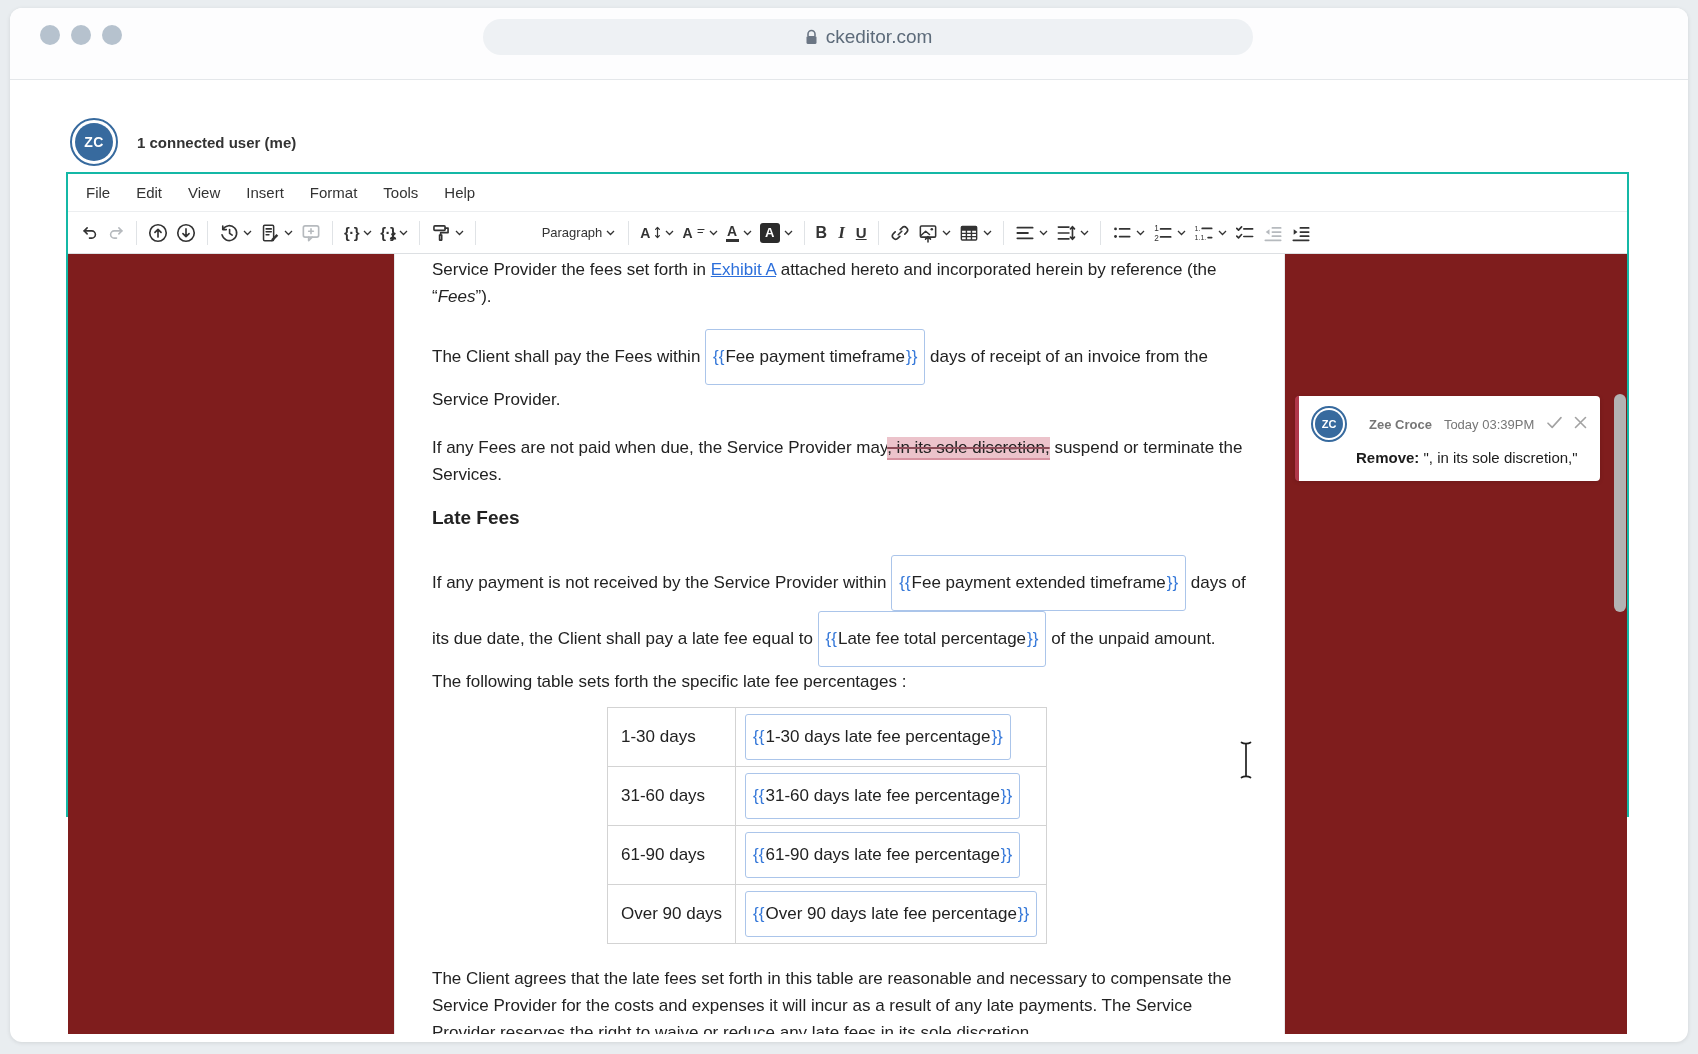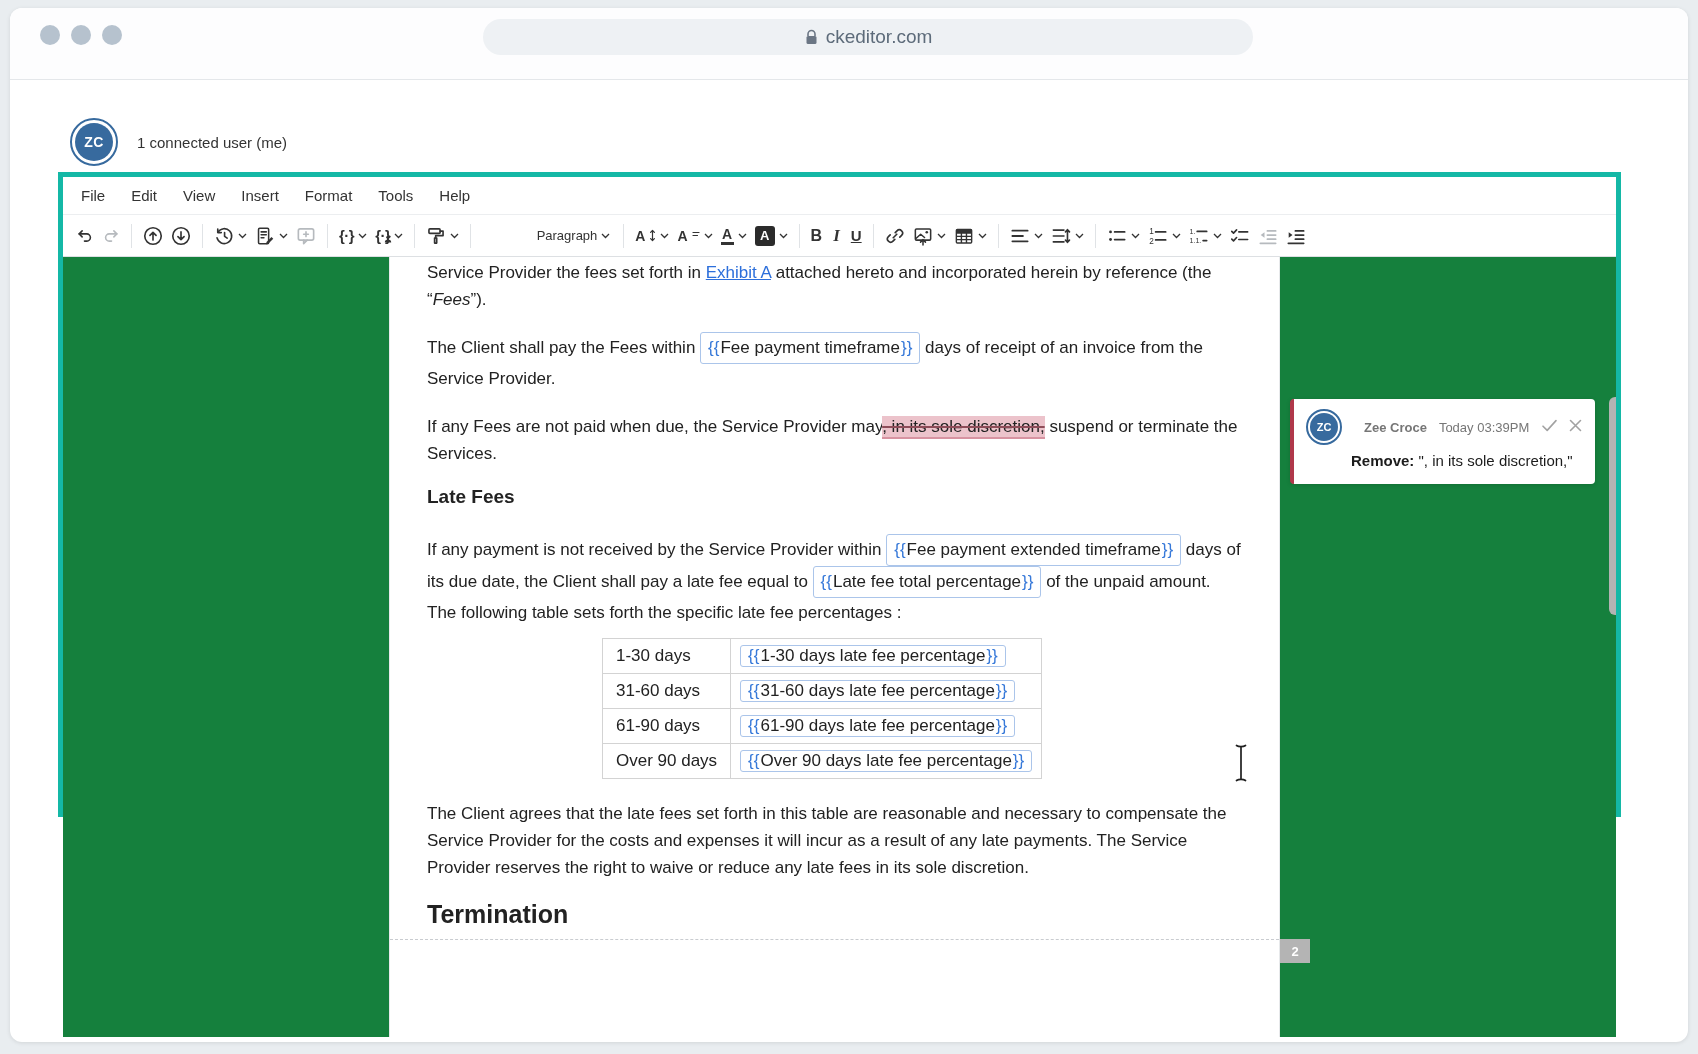--- a/index.html
+++ b/index.html
@@ -17,24 +17,24 @@
             border-radius:18px; display:flex; align-items:center; justify-content:center; gap:7px;
             color:#5d6b7a; font-size:19px; }
   .lock svg { display:block; }
 
   
   .presence { position:absolute; left:60px; top:110px; display:flex; align-items:center; gap:19px; }
   .avatar { width:48px; height:48px; border-radius:50%; border:2.5px solid #376a9e; display:flex;
             align-items:center; justify-content:center; background:#fff; }
   .avatar .inner { width:38px; height:38px; border-radius:50%; background:#376a9e; color:#fff;
             display:flex; align-items:center; justify-content:center; font-size:14px; font-weight:700; letter-spacing:.5px; }
-  .presence-label { font-size:15px; color:#333; }
+  .presence-label { font-size:15px; color:#333;font-weight:bold; }
 
   
-  .frame { position:absolute; left:48px; top:164px; width:1563px; height:645px; border:5px solid #14b8a6; background:#fff; }
+  .frame { position:absolute; left:56px; top:164px; width:1563px; height:645px; border:2px solid #14b8a6; background:#fff; }
   .menubar { height:38px; display:flex; align-items:center; padding-left:5px; border-bottom:1px solid #eceef0; }
   .menu-item { padding:0 13px; font-size:15px; color:#333; height:100%; display:flex; align-items:center; cursor:default; }
   .toolbar { height:42px; display:flex; align-items:center; padding:0 9px; border-bottom:1px solid #dde0e3; }
   .tbtn { height:30px; display:flex; align-items:center; gap:4px; padding:0 4px; color:#333; border-radius:3px; }
   .tbtn.disabled { color:#b6babe; }
   .sep { width:1px; height:24px; background:#e0e3e6; margin:0 7px; flex:none; }
   .chev svg { display:block; }
   .ic svg { display:block; }
   .mf-txt { font-size:15px; font-weight:700; letter-spacing:-0.5px; }
   .mfp { position:relative; }
@@ -43,28 +43,28 @@
   .glyphB { font-weight:800; font-size:16px; }
   .glyphI { font-family:"Liberation Serif", serif; font-style:italic; font-weight:700; font-size:17px; padding:0 3px; }
   .glyphU { font-size:15px; font-weight:600; text-decoration:underline; }
   .font-a { font-size:14px; font-weight:600; }
   .fcolor { display:flex; flex-direction:column; align-items:center; line-height:1; }
   .fcolor .bar { width:13px; height:3px; background:currentColor; margin-top:1px; }
   .fbg { width:20px; height:20px; background:#2b2b2b; border-radius:3px; color:#fff; display:flex;
          align-items:center; justify-content:center; font-size:13px; font-weight:600; }
 
   
-  .viewport { position:relative; height:780px; background:#15803d; overflow:hidden; }
+  .viewport { position:relative; height:780px; background:#7f1d1d; overflow:hidden; }
   .page { position:absolute; left:326px; top:0; width:891px; height:780px; background:#fff;
           border-left:1px solid #e7e9eb; border-right:1px solid #e7e9eb; }
   .page-content { padding:2px 36px 0 37px; font-size:17px; color:#222; }
   .page-content p { margin:0 0 19px; line-height:27px; }
   p.p-chips { line-height:30px; margin-bottom:10px; }
   .doc-link { color:#2c6fdb; text-decoration:underline; cursor:pointer; }
-  .chip { display:inline-block; border:1px solid #abc5ea; border-radius:3px; padding:0 6px; background:#fff; white-space:nowrap; }
+  .chip { display:inline-block; border:1px solid #abc5ea; border-radius:3px; padding:12px 6px; background:#fff; white-space:nowrap; }
   .chip .brace { color:#3779d9; font-weight:400; padding:0 1px; }
   .deleted { background:#ecc3cb; border-bottom:2px solid #d793a1; text-decoration:line-through;
              text-decoration-thickness:2px; text-decoration-color:#8e4d59; padding:1px 0;margin-top:24px; }
   .h-late { font-size:19px; font-weight:700; margin:6px 0 26px; }
   .h-term { font-size:25px; font-weight:700; margin:2px 0 0; }
   table.fees { border-collapse:collapse; margin:0 0 21px 175px; }
   table.fees th, table.fees td { border:1px solid #d3d3d3; padding:7px 13px; text-align:left; font-size:17px; }
   table.fees th { background:#f2f2f3; font-weight:700; }
   table.fees td.chip-cell { padding:6px 9px; }
   .page-break { position:relative; margin:10px -36px 0 -37px; border-top:1px dashed #c9ccd0; }

